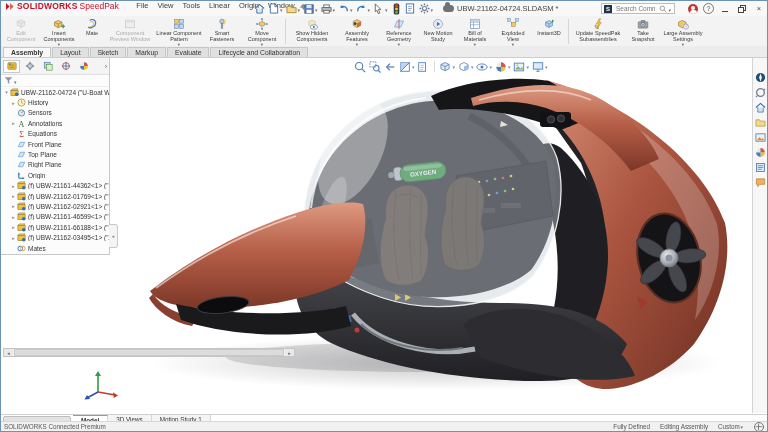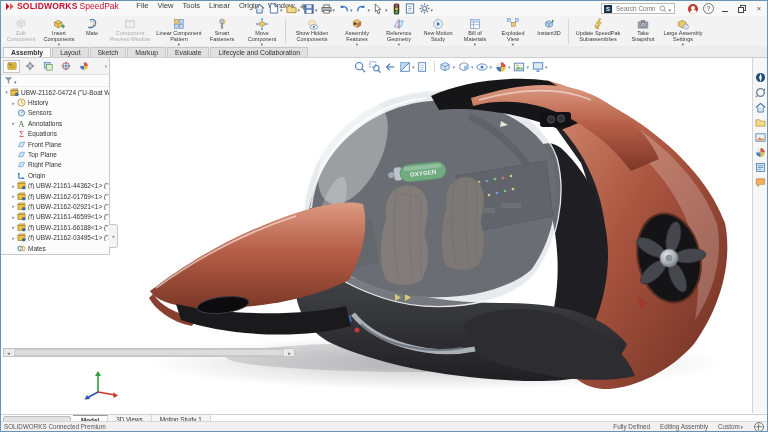--- a/index.html
+++ b/index.html
@@ -183,20 +183,24 @@
       <span class="qicon">
           <svg width="11" height="11" viewBox="0 0 12 12">
             <circle cx="6" cy="6" r="2.2" fill="#fff" stroke="#6b7f96" stroke-width="1.2"></circle>
             <g stroke="#6b7f96" stroke-width="1.5">
               <path d="M6 0.5v2M6 9.5v2M0.5 6h2M9.5 6h2M2.2 2.2l1.4 1.4M8.4 8.4l1.4 1.4M9.8 2.2 8.4 3.6M3.6 8.4 2.2 9.8"></path>
             </g>
           </svg>
         </span>
         <span class="qcaret">▾</span>
     </div>
+    <div class="doc">
+      <span class="cloud"></span>
+      <span>UBW-21162-04724.SLDASM *</span>
+    </div>
     <div class="searchbox">
       <span class="sq3d">S</span>
       <input placeholder="Search Commands" style="">
       <svg width="8" height="8" viewBox="0 0 12 12">
           <circle cx="5" cy="5" r="3.4" fill="none" stroke="#888" stroke-width="1.2"></circle>
           <path d="M7.6 7.6 11 11" stroke="#888" stroke-width="1.2"></path>
         </svg>
       <span class="qcaret">▾</span>
     </div>
     <div class="winctl">

